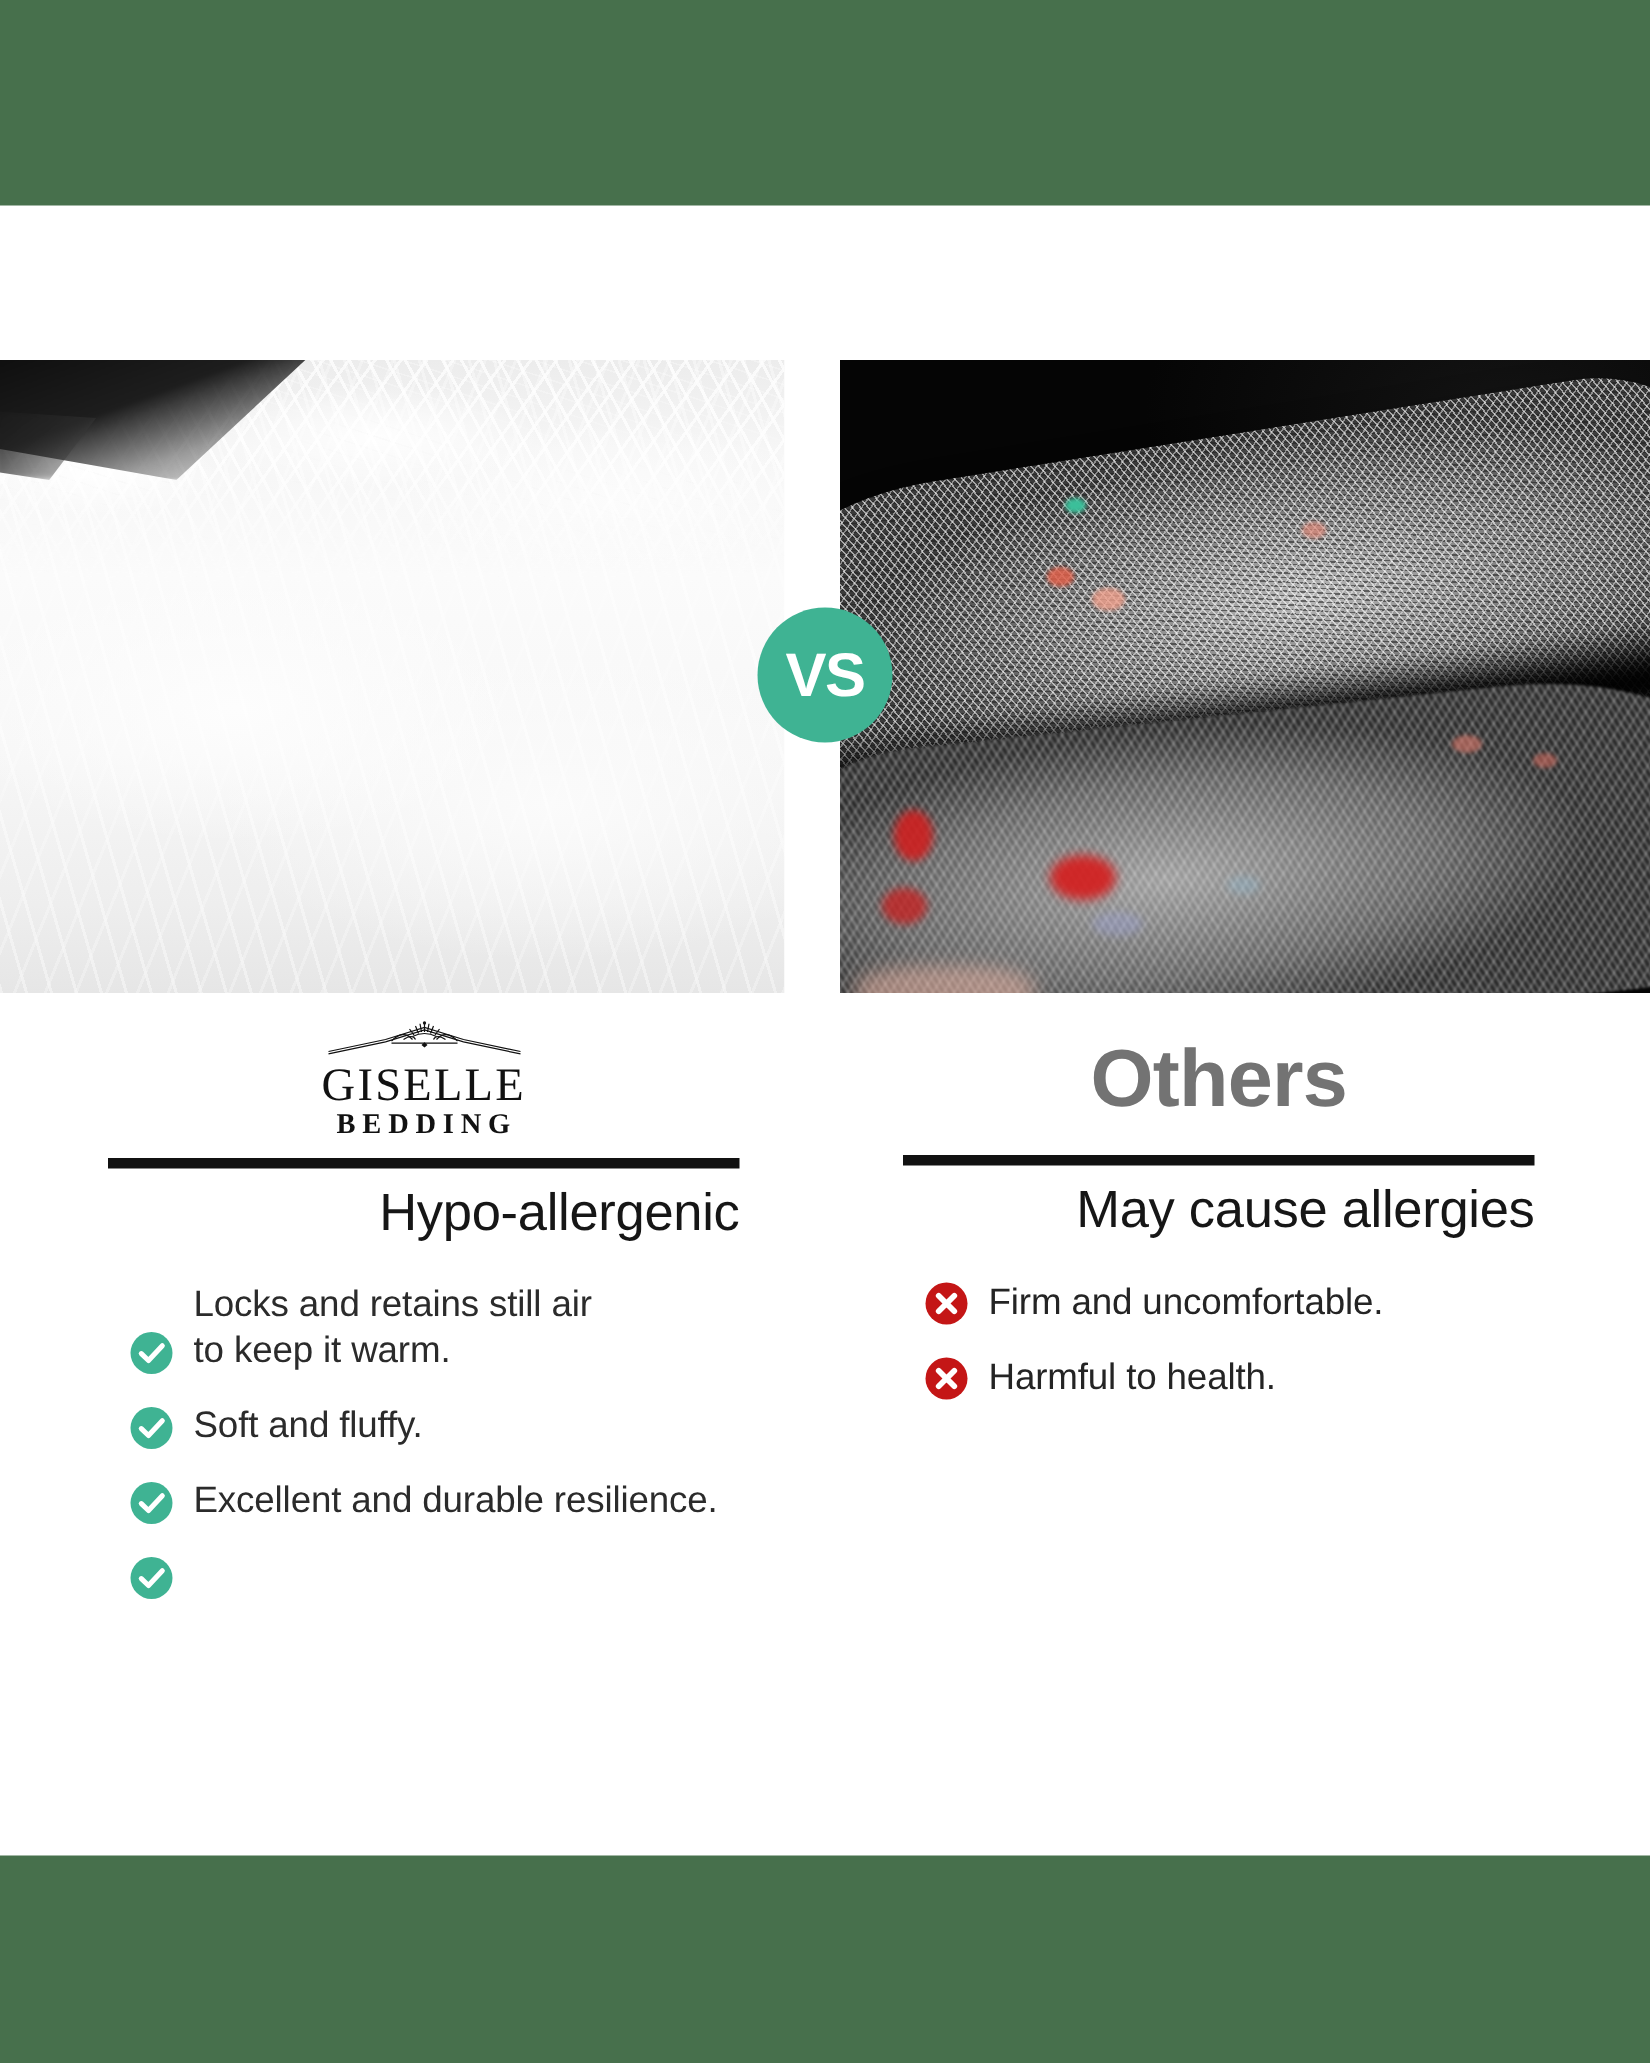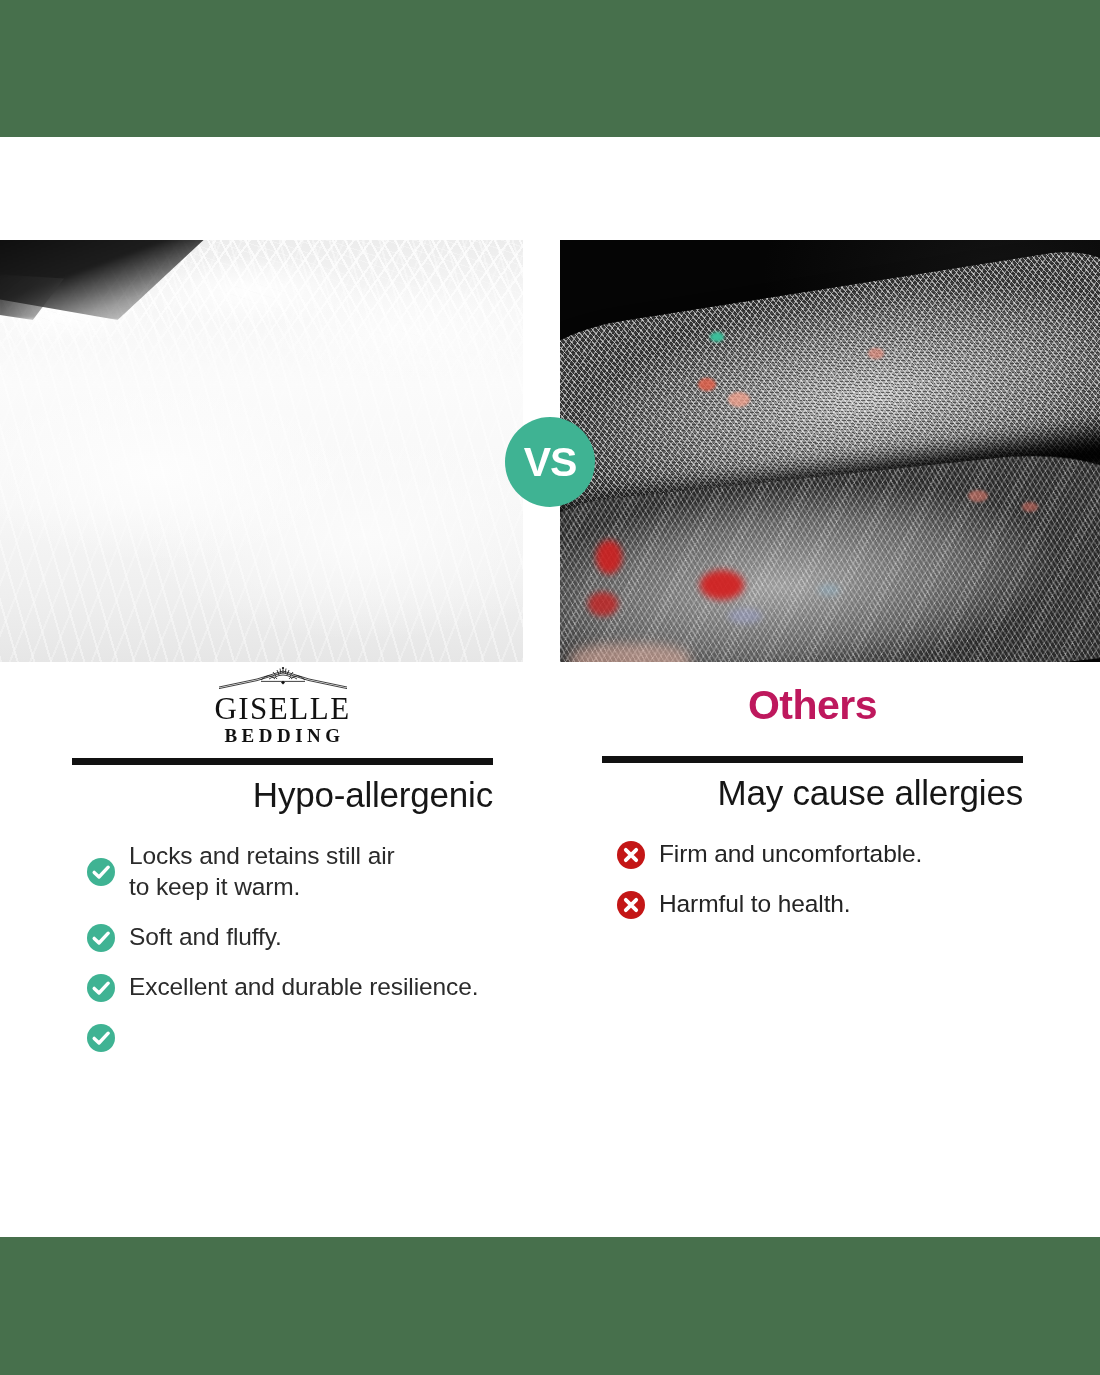--- a/index.html
+++ b/index.html
@@ -173,21 +173,21 @@
   .sp8 { left: 408px; top: 250px; width: 20px; height: 12px; background: #d4776a; opacity: .65; }
   .sp9 { left: 462px; top: 262px; width: 16px; height: 10px; background: #cf6a5e; opacity: .6; }
   .sp10{ left: 168px; top: 368px; width: 34px; height: 16px; background: #9aa0cf; opacity: .45; filter: blur(3px); }
   .sp11{ left: 258px; top: 344px; width: 22px; height: 12px; background: #8fb8cf; opacity: .4; filter: blur(3px); }
   .sp12{ left: 10px;  top: 404px; width: 120px; height: 34px; background: #e8b4a4; opacity: .55; filter: blur(6px); border-radius: 40%; }
 
   
   .vs-badge {
     position: absolute;
     left: 505px;
-    top: 417px;
+    top: 405px;
     width: 90px;
     height: 90px;
     border-radius: 50%;
     background: #3fb393;
     display: flex;
     align-items: center;
     justify-content: center;
     z-index: 5;
   }
   .vs-badge .vs-text {
@@ -195,21 +195,21 @@
     font-size: 41px;
     font-weight: bold;
     letter-spacing: -1px;
     line-height: 1;
   }
 
   
   .columns {
     position: absolute;
     left: 0;
-    top: 662px;
+    top: 676px;
     width: 1100px;
     height: 575px;
     text-decoration: underline;
   }
   .col {
     position: absolute;
     top: 0;
   }
   .col-left  { left: 72px;  width: 421px; }
   .col-right { left: 602px; width: 421px; }
@@ -246,23 +246,23 @@
   }
 
   
   .others-head {
     height: 86px;
     display: flex;
     align-items: center;
     justify-content: center;
   }
   .others-title {
-    font-size: 41px;
+    font-size: 54px;
     font-weight: bold;
-    color: #be185d;
+    color: #737373;
     letter-spacing: -0.5px;
     line-height: 1;
   }
 
   
   .rule {
     width: 100%;
     height: 7px;
     background: #111111;
     margin-top: 8px;
@@ -278,21 +278,21 @@
     letter-spacing: -0.2px;
   }
 
   
   .bullets {
     margin-top: 28px;
     padding-left: 14px;
   }
   .bullet {
     display: flex;
-    align-items: center;
+    align-items: flex-end;
     margin-bottom: 18px;
   }
   .bullet:last-child { margin-bottom: 0; }
   .bullet-icon {
     flex: 0 0 auto;
     width: 30px;
     height: 30px;
     margin-right: 13px;
     margin-top: 2px;
   }

